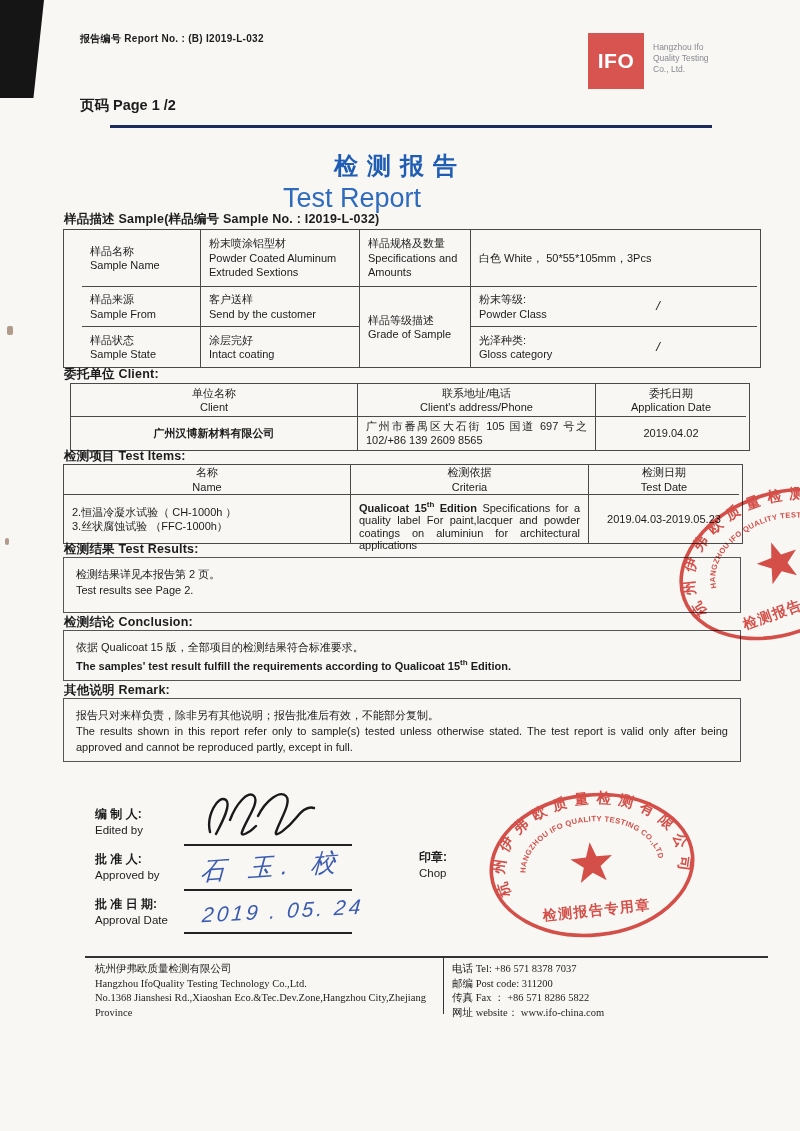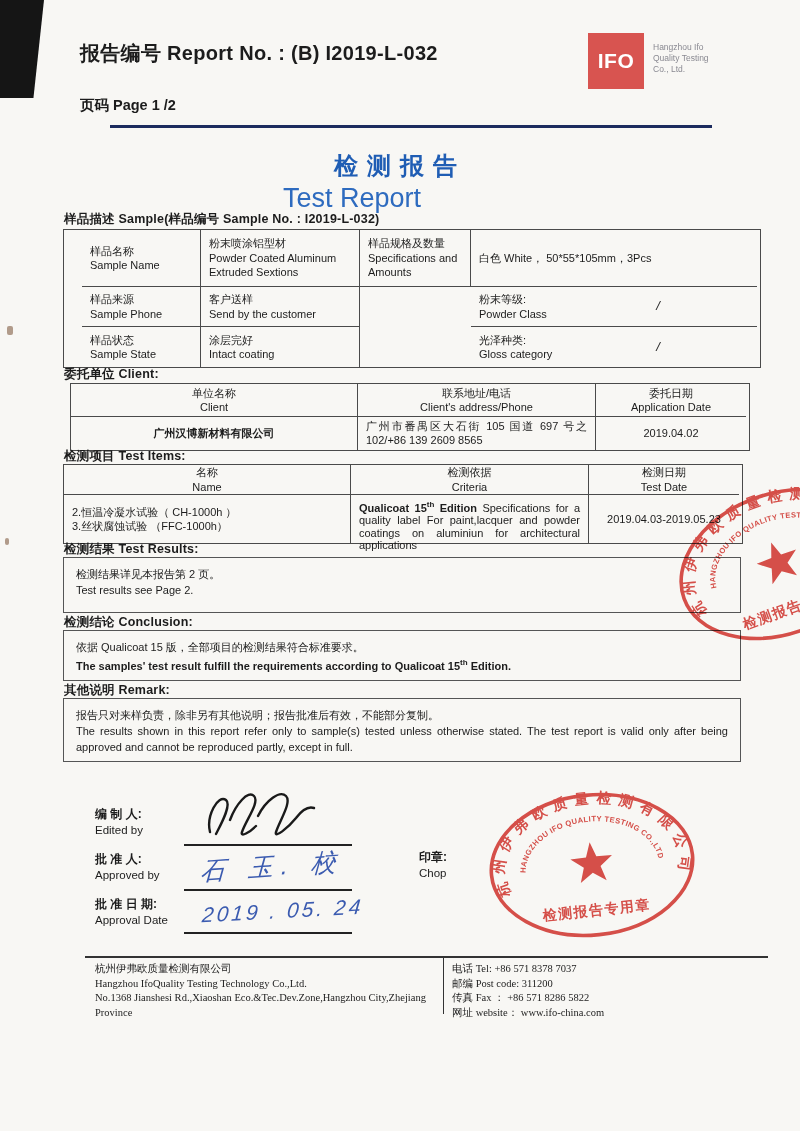--- a/index.html
+++ b/index.html
@@ -5,21 +5,21 @@
   html,body{margin:0;padding:0;}
   body{width:800px;height:1131px;overflow:hidden;background:#e9e7e2;}
   .page{position:relative;width:800px;height:1131px;background:#f8f7f4;overflow:hidden;
         font-family:"Liberation Sans","DejaVu Sans",sans-serif;color:#1c1c1c;}
   .abs{position:absolute;}
   
   .corner-wedge{left:0;top:0;width:44px;height:98px;background:#151515;
                 clip-path:polygon(0 0,100% 0,76% 100%,0 100%);}
   .speck{background:#8a6a52;opacity:.65;border-radius:2px;}
   
-  .report-no{left:80px;top:40px;font-size:20px;font-weight:bold;letter-spacing:.3px;}
+  .report-no{left:80px;top:32px;font-size:10px;font-weight:bold;letter-spacing:.3px;}
   .page-no{left:80px;top:96px;font-size:14.5px;font-weight:bold;}
   .header-rule{left:110px;top:125px;width:602px;height:2.5px;background:#1c2b5e;}
   .logo-box{left:588px;top:33px;width:56px;height:56px;background:#d85450;color:#fff;
             display:flex;align-items:center;justify-content:center;font-size:21px;font-weight:bold;letter-spacing:.5px;}
   .logo-sub{left:653px;top:42px;font-size:8.5px;color:#8a8a92;line-height:11px;}
   
   .title-zh{left:0;top:150px;width:800px;text-align:center;font-size:24px;font-weight:bold;
             letter-spacing:9px;color:#1f5db4;}
   .title-en{left:0;top:183px;width:704px;text-align:center;font-size:27px;color:#2e6bbf;}
   
@@ -84,25 +84,29 @@
         <span>Powder Coated  Aluminum Extruded Sextions</span>
       </div>
     <div>
         <span>样品规格及数量</span>
         <span>Specifications and Amounts</span>
       </div>
     <div class="nr">白色 White，  50*55*105mm，3Pcs</div>
 
     <div>
         <span>样品来源</span>
-        <span>Sample Phone</span>
+        <span>Sample From</span>
       </div>
     <div>
         <span>客户送样</span>
         <span>Send  by the customer</span>
+      </div>
+    <div class="nb" style="grid-row:2/span 2;grid-column:3;">
+        <span>样品等级描述</span>
+        <span>Grade of  Sample</span>
       </div>
     <div class="nr" style="grid-column:4;position:relative;">
         <span>粉末等级:</span>
         <span>Powder Class</span>
         <span class="slash">/</span>
       </div>
 
     <div class="nb" style="grid-row:3;grid-column:1;">
         <span>样品状态</span>
         <span>Sample State</span>

